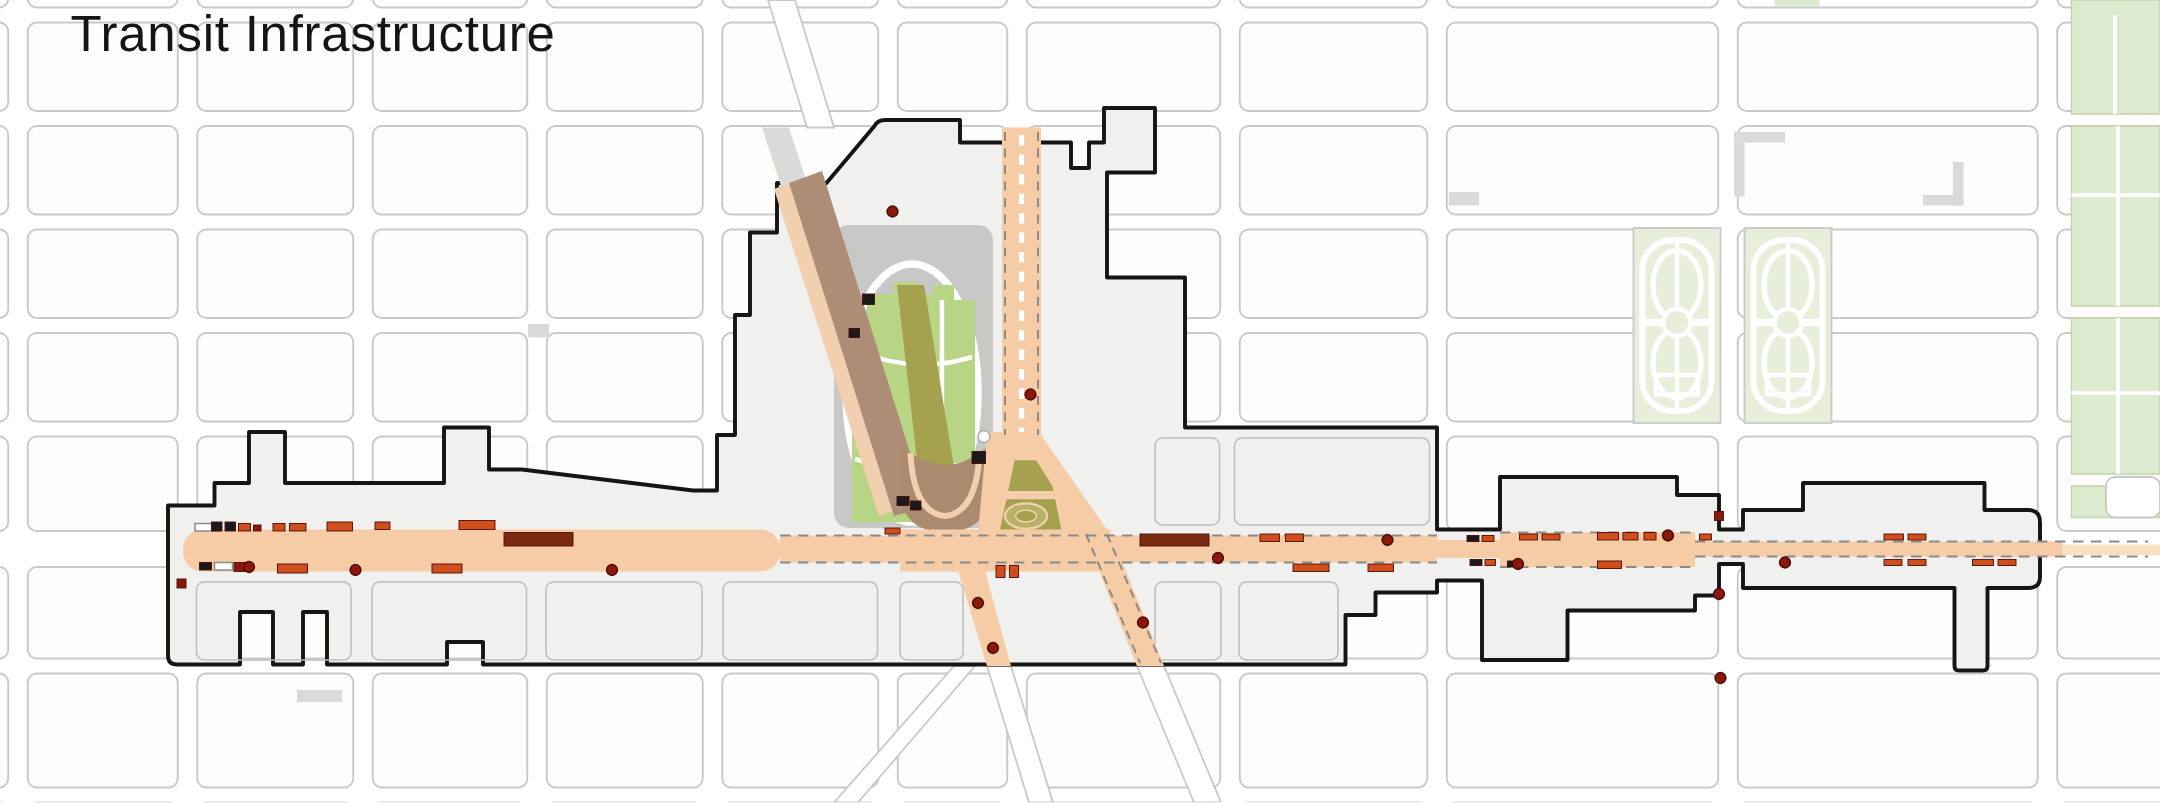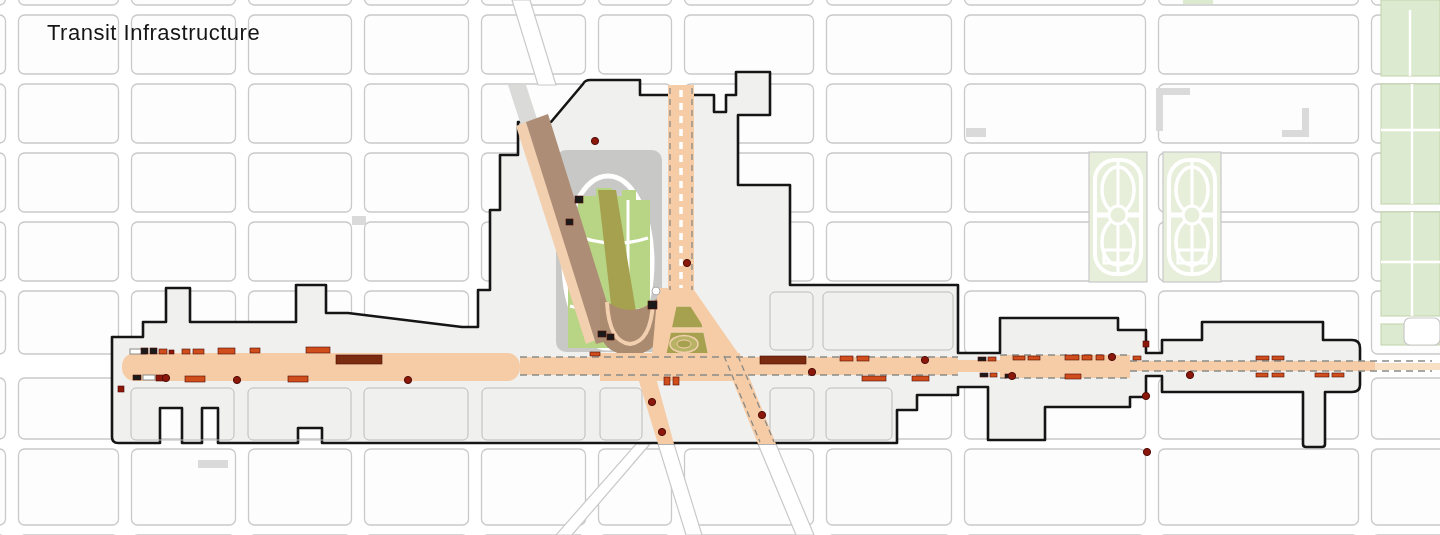--- a/index.html
+++ b/index.html
@@ -1,19 +1,19 @@
 <!DOCTYPE html>
 <html><head>
 <meta charset="utf-8">
 <style>
   html,body{margin:0;padding:0;background:#ffffff;}
   #stage{position:relative;width:1440px;height:535px;background:#ffffff;overflow:hidden;
          font-family:"Liberation Sans", sans-serif;}
   #map{position:absolute;left:0;top:0;}
-  #title{position:absolute;left:47px;top:20px;font-size:22px;font-weight:400;
+  #title{position:absolute;left:47px;top:4px;font-size:34px;font-weight:400;
          color:#151515;letter-spacing:0.5px;white-space:nowrap;}
 </style>
 </head>
 <body>
 
 <div id="stage">
   <svg id="map" width="1440" height="535" viewBox="0 0 1440 535">
       <g>
         <rect x="0" y="0" width="1440" height="535" fill="#ffffff"></rect>
       </g>

